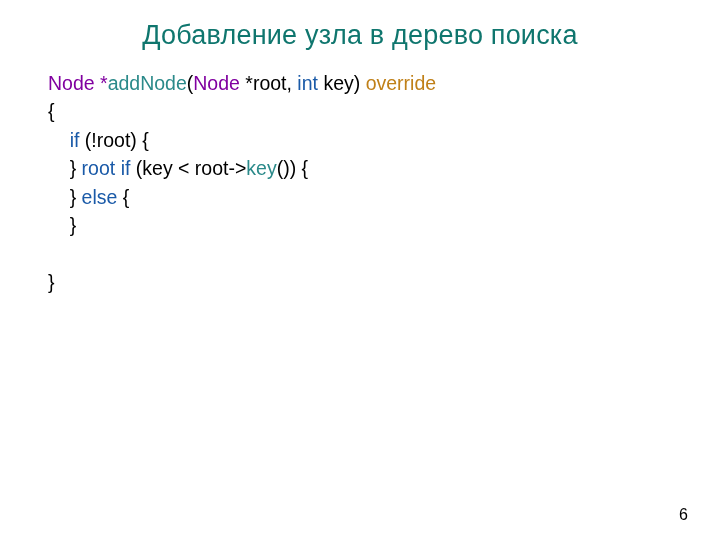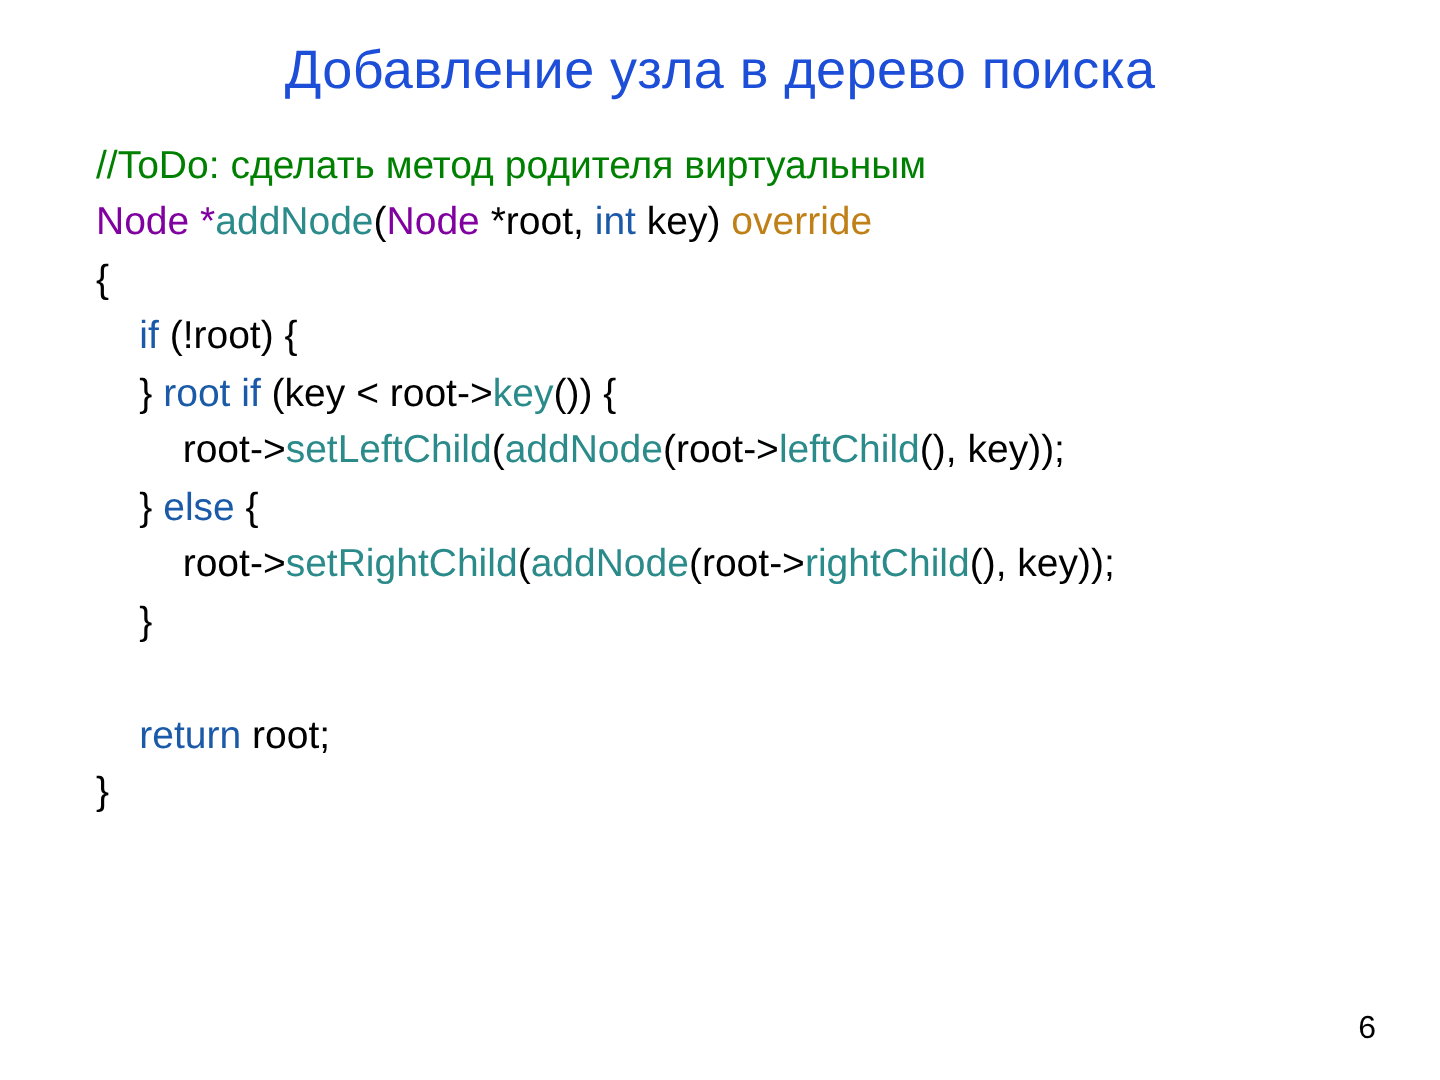--- a/index.html
+++ b/index.html
@@ -11,21 +11,21 @@
       position: relative;
       overflow: hidden;
     }
     .slide {
       padding: 20px 48px 0 48px;
     }
     .title {
       font-size: 27px;
       font-weight: normal;
       text-align: center;
-      color: #1d4ed8;
+      color: #0f766e;
       margin-bottom: 18px;
       letter-spacing: 0.2px;
     }
     .code {
       font-size: 19.5px;
       line-height: 1.46;
       font-family: Arial, sans-serif;
       color: #000;
     }
     .code .line { white-space: pre; }
@@ -44,41 +44,37 @@
     }
   </style>
 </head>
 <body>
 
 <div class="slide">
   <h1 class="title">Добавление узла в дерево поиска</h1>
 
   <div class="code">
 
-    <div class="line"><span class="c-green">//ToDo: сделать метод родителя виртуальным</span></div>
 
     <div class="line"><span class="c-purple">Node *</span><span class="c-teal">addNode</span><span class="c-black">(</span><span class="c-purple">Node</span><span class="c-black"> *root, </span><span class="c-blue">int</span><span class="c-black"> key) </span><span class="c-orange">override</span></div>
 
     <div class="line"><span class="c-black">{</span></div>
 
     <div class="line"><span>    </span><span class="c-blue">if</span><span class="c-black"> (!root) {</span></div>
 
 
     <div class="line"><span>    </span><span class="c-black">} </span><span class="c-blue">root if</span><span class="c-black"> (key &lt; root-&gt;</span><span class="c-teal">key</span><span class="c-black">()) {</span></div>
 
-    <div class="line"><span>        </span><span class="c-black">root-&gt;</span><span class="c-teal">setLeftChild</span><span class="c-black">(</span><span class="c-teal">addNode</span><span class="c-black">(root-&gt;</span><span class="c-teal">leftChild</span><span class="c-black">(), key));</span></div>
 
     <div class="line"><span>    </span><span class="c-black">} </span><span class="c-blue">else</span><span class="c-black"> {</span></div>
 
-    <div class="line"><span>        </span><span class="c-black">root-&gt;</span><span class="c-teal">setRightChild</span><span class="c-black">(</span><span class="c-teal">addNode</span><span class="c-black">(root-&gt;</span><span class="c-teal">rightChild</span><span class="c-black">(), key));</span></div>
 
     <div class="line"><span>    </span><span class="c-black">}</span></div>
 
     <div class="line">&nbsp;</div>
 
-    <div class="line"><span>    </span><span class="c-blue">return</span><span class="c-black"> root;</span></div>
 
     <div class="line"><span class="c-black">}</span></div>
 
   </div>
 </div>
 
 <div class="page-num">6</div>
 
 </body></html>

